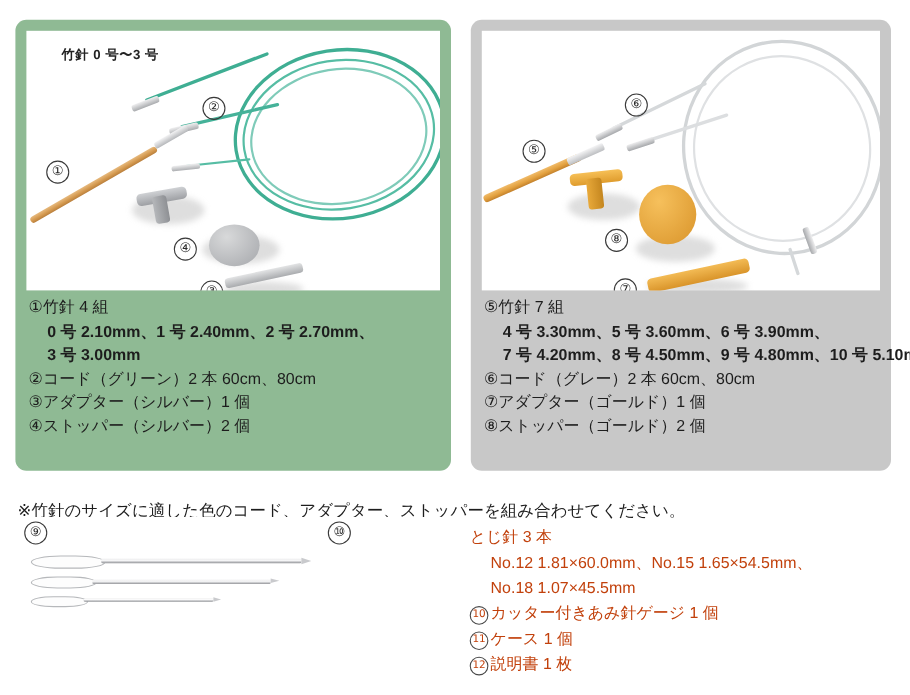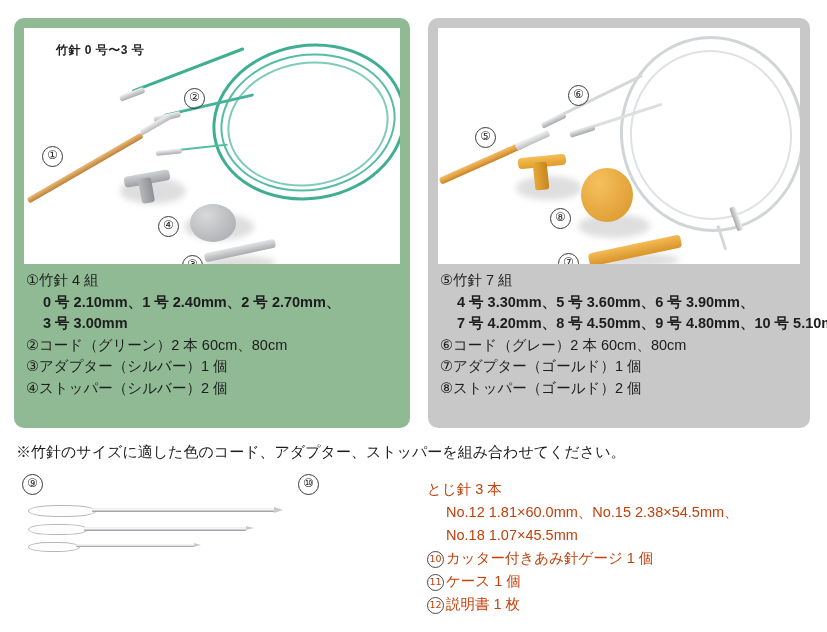--- a/index.html
+++ b/index.html
@@ -103,25 +103,24 @@
     position: absolute;
     border-radius: 50%;
     filter: blur(3px);
     background: rgba(160,160,160,.35);
   }
 
   
   #note-line {
     position: absolute;
     left: 16px;
-    top: 443px;
+    top: 455px;
     font-size: 15px;
     color: #1d1d1d;
     white-space: nowrap;
-    font-family: Liberation Serif, serif;
   }
 
   
   #bottom-photo {
     position: absolute;
     left: 0px;
     top: 470px;
     width: 420px;
     height: 162px;
     background: #ffffff;
@@ -277,18 +276,18 @@
   <div class="needle-eye" style="left:28px;top:72px;width:50px;height:8px;"></div>
   <div class="needle" style="left:76px;top:74px;width:118px;height:3.4px;"></div>
   <div class="needle-point" style="left:194px;top:73px;border-width:2.4px 0 2.4px 7px;border-color:transparent transparent transparent #c9cacd;"></div>
 
   <div class="marker" style="left:22px;top:4px;">⑨</div>
   <div class="marker" style="left:298px;top:4px;">⑩</div>
 </div>
 
 <div id="bottom-list">
   <div class="li"><span style="margin-left:0">とじ針 3 本</span></div>
-  <div class="sub">No.12 1.81×60.0mm、No.15 2.38×54.5mm、</div>
+  <div class="sub">No.12 1.81×60.0mm、No.15 1.65×54.5mm、</div>
   <div class="sub">No.18 1.07×45.5mm</div>
   <div class="li"><span class="num-sm">10</span><span>カッター付きあみ針ゲージ 1 個</span></div>
   <div class="li"><span class="num-sm">11</span><span>ケース 1 個</span></div>
   <div class="li"><span class="num-sm">12</span><span>説明書 1 枚</span></div>
 </div>
 
 </body></html>

